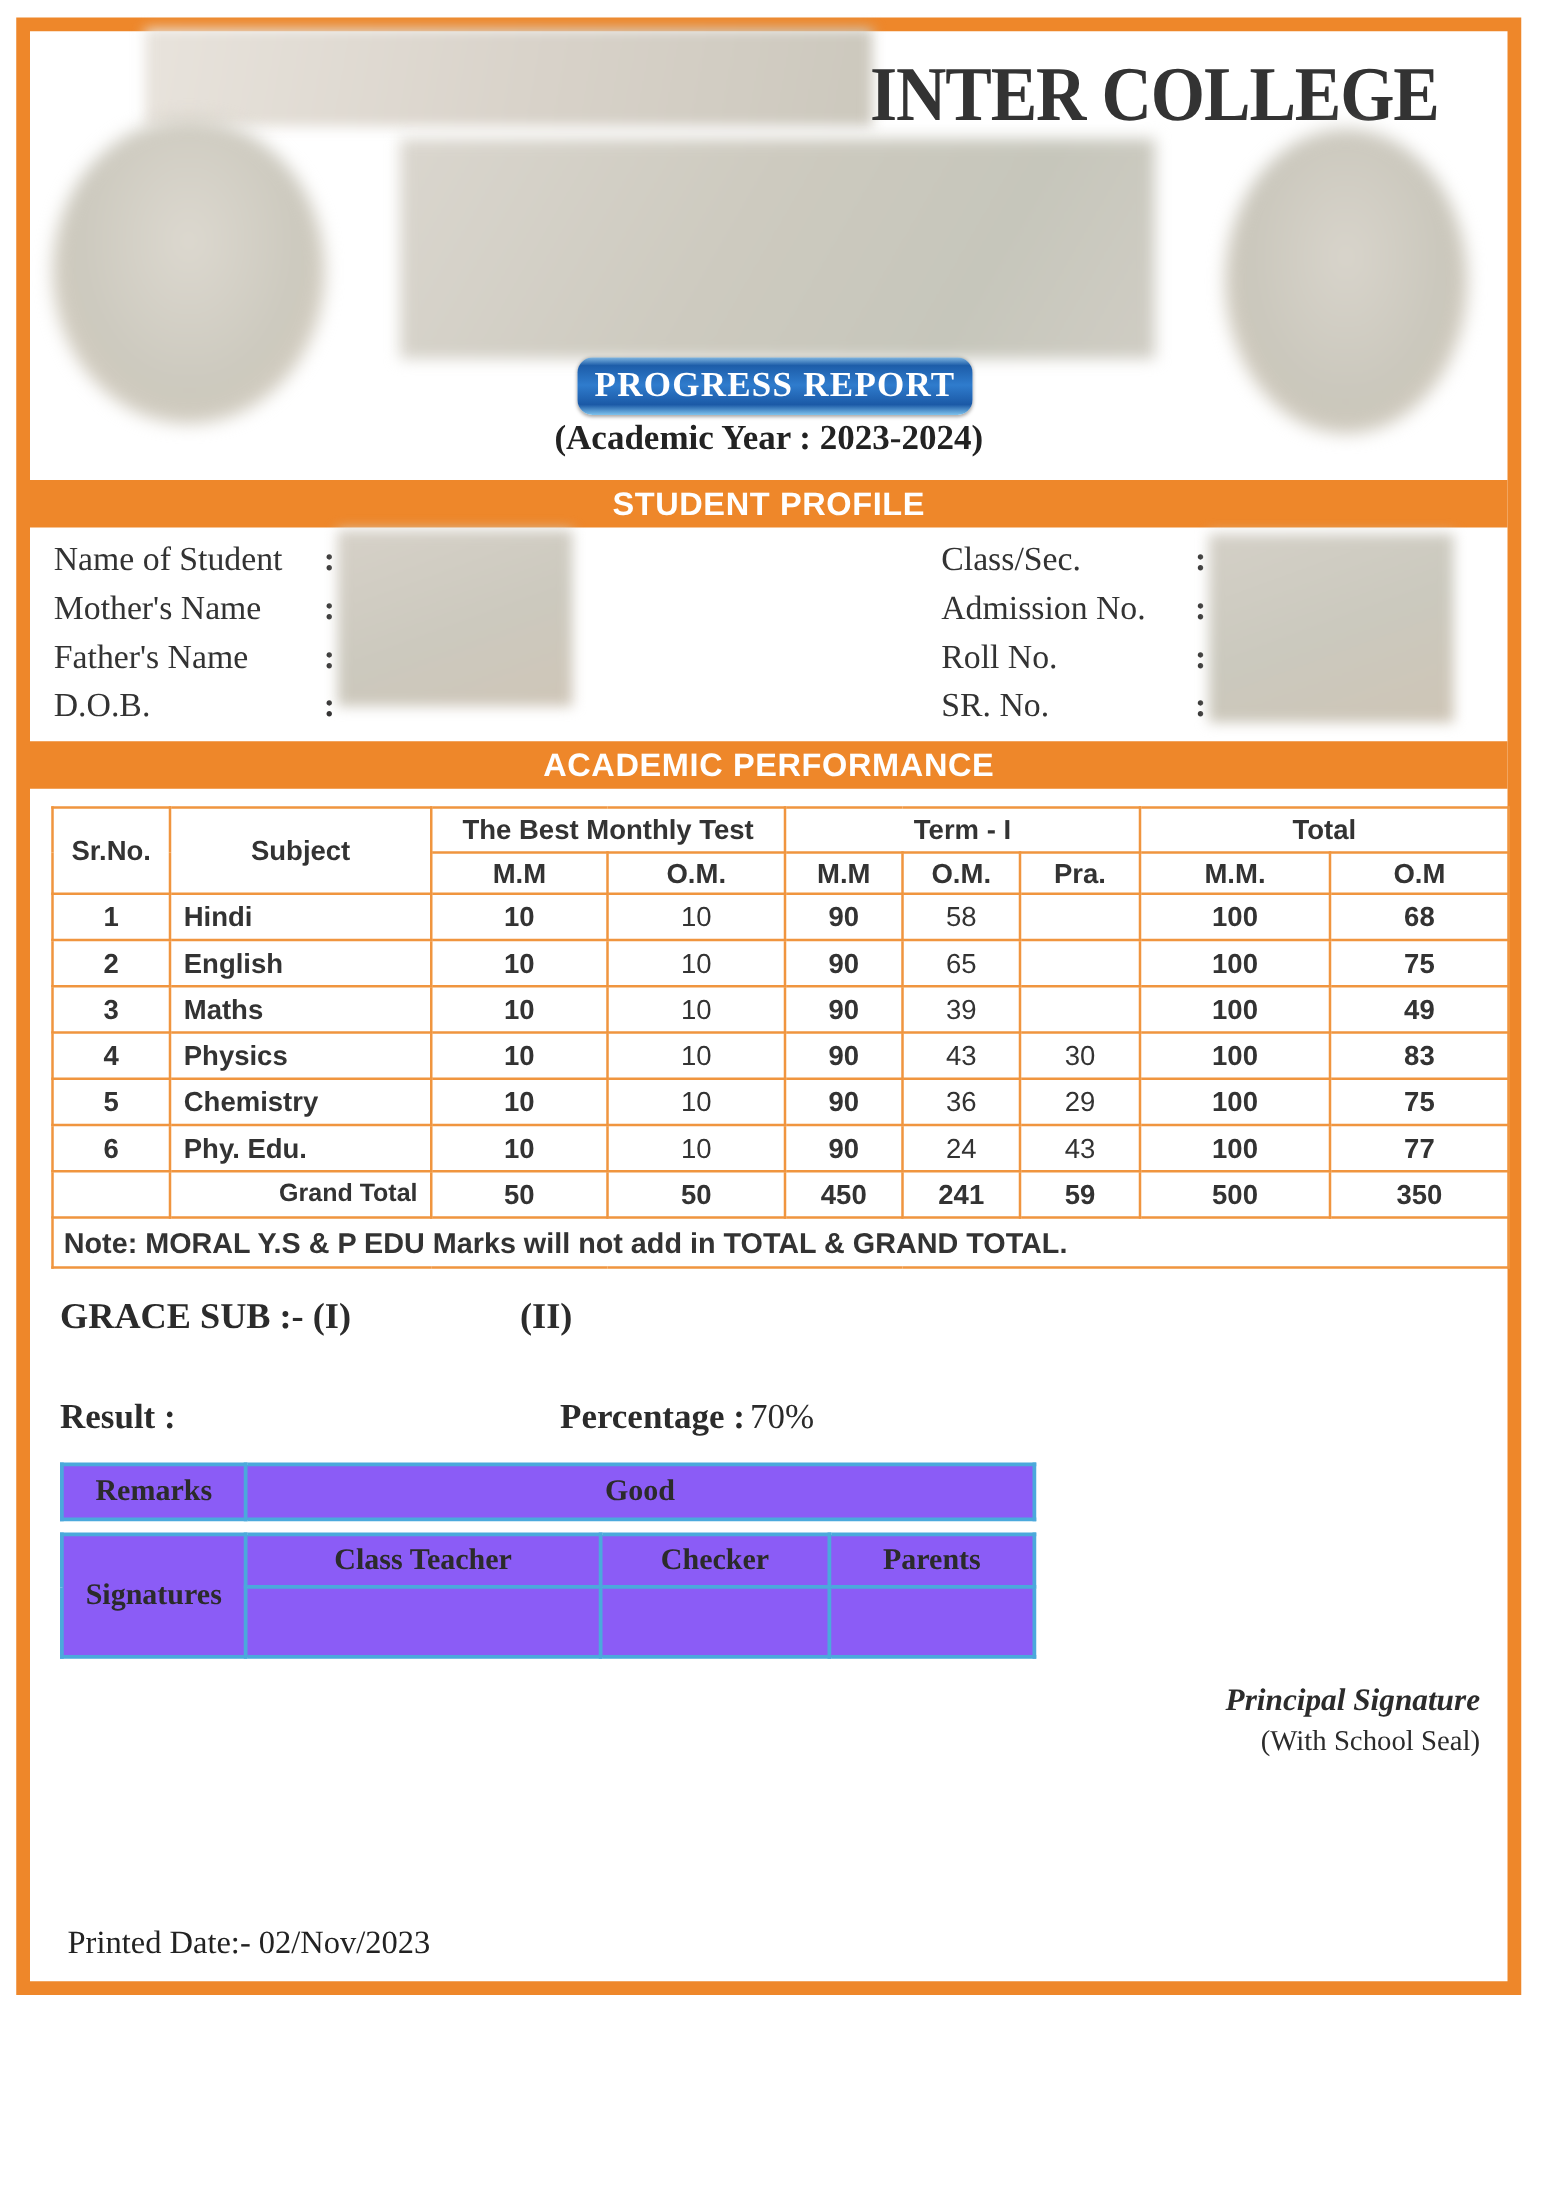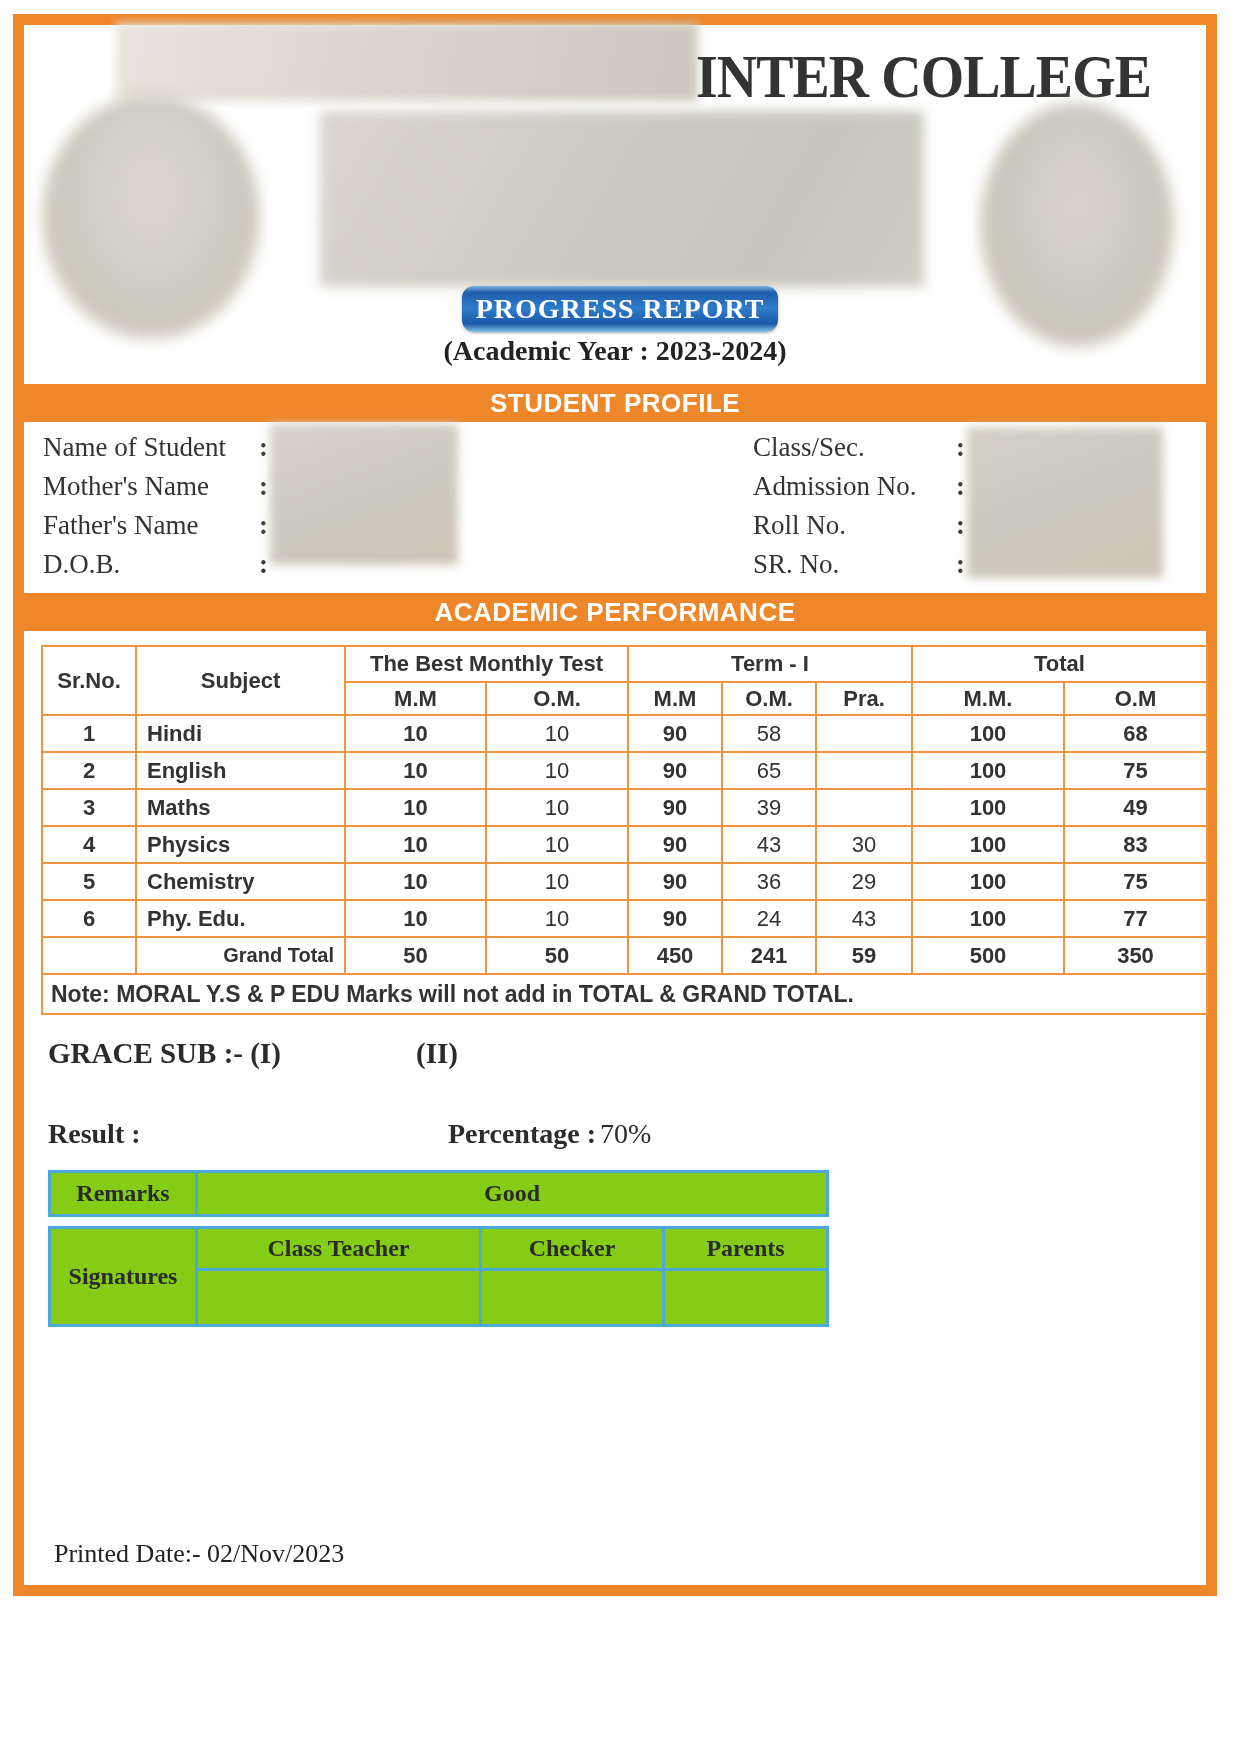--- a/index.html
+++ b/index.html
@@ -73,21 +73,21 @@
            font:700 29px "Liberation Serif", serif; color:#2b2b2b; }
   .grace .g2 { position:absolute; left:368px; top:0; }
   .result-line { position:absolute; left:24px; top:1077px; width:800px;
            font:700 28px "Liberation Serif", serif; color:#2b2b2b;margin-top:16px; }
   .result-line .pct-label { position:absolute; left:400px; top:0; }
   .result-line .pct-value { position:absolute; left:552px; top:0; font-weight:400; }
 
   
   table.blue { position:absolute; left:24px; border-collapse:collapse; table-layout:fixed; }
   table.blue td { border:3px solid #4BA9DC; text-align:center;
-           font:700 24px "Liberation Serif", serif; color:#2b2b2b; background:#84cc16; }
+           font:700 24px "Liberation Serif", serif; color:#2b2b2b; background:#8b5cf6; }
   table.remarks-t { top:1145px; width:778px; }
   table.remarks-t td { height:44px; }
   table.signatures-t { top:1201px; width:778px; }
   table.signatures-t tr.sig-head td { height:42px; }
   table.signatures-t tr.sig-empty td { height:56px; }
 
   
   .principal { position:absolute; right:22px; top:1322px; text-align:right; color:#2b2b2b; }
   .principal .p1 { font:700 italic 25px "Liberation Serif", serif; font-style:italic; }
   .principal .p2 { font:400 23px "Liberation Serif", serif; margin-top:5px; }
@@ -311,17 +311,21 @@
               <td>Parents</td>
             </tr>
         <tr class="sig-empty">
               <td></td>
               <td></td>
               <td></td>
             </tr>
       </tbody>
         </table>
 
+      <div class="principal">
+        <div class="p1">Principal Signature</div>
+        <div class="p2">(With School Seal)</div>
+      </div>
       <div class="printed-date">Printed Date:- 02/Nov/2023</div>
 
     </div>
   </div>
 </div>
 
 </body></html>

